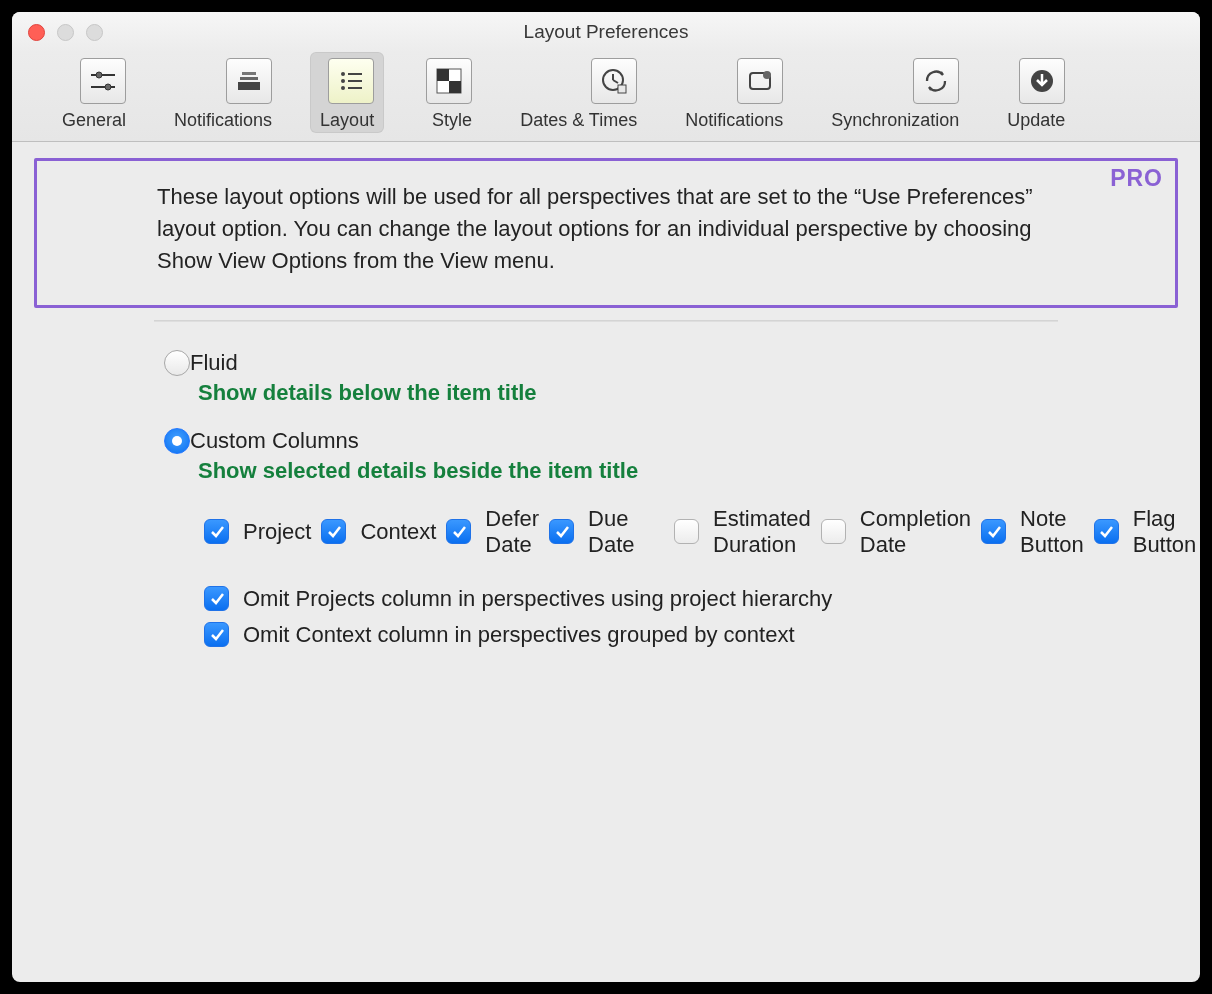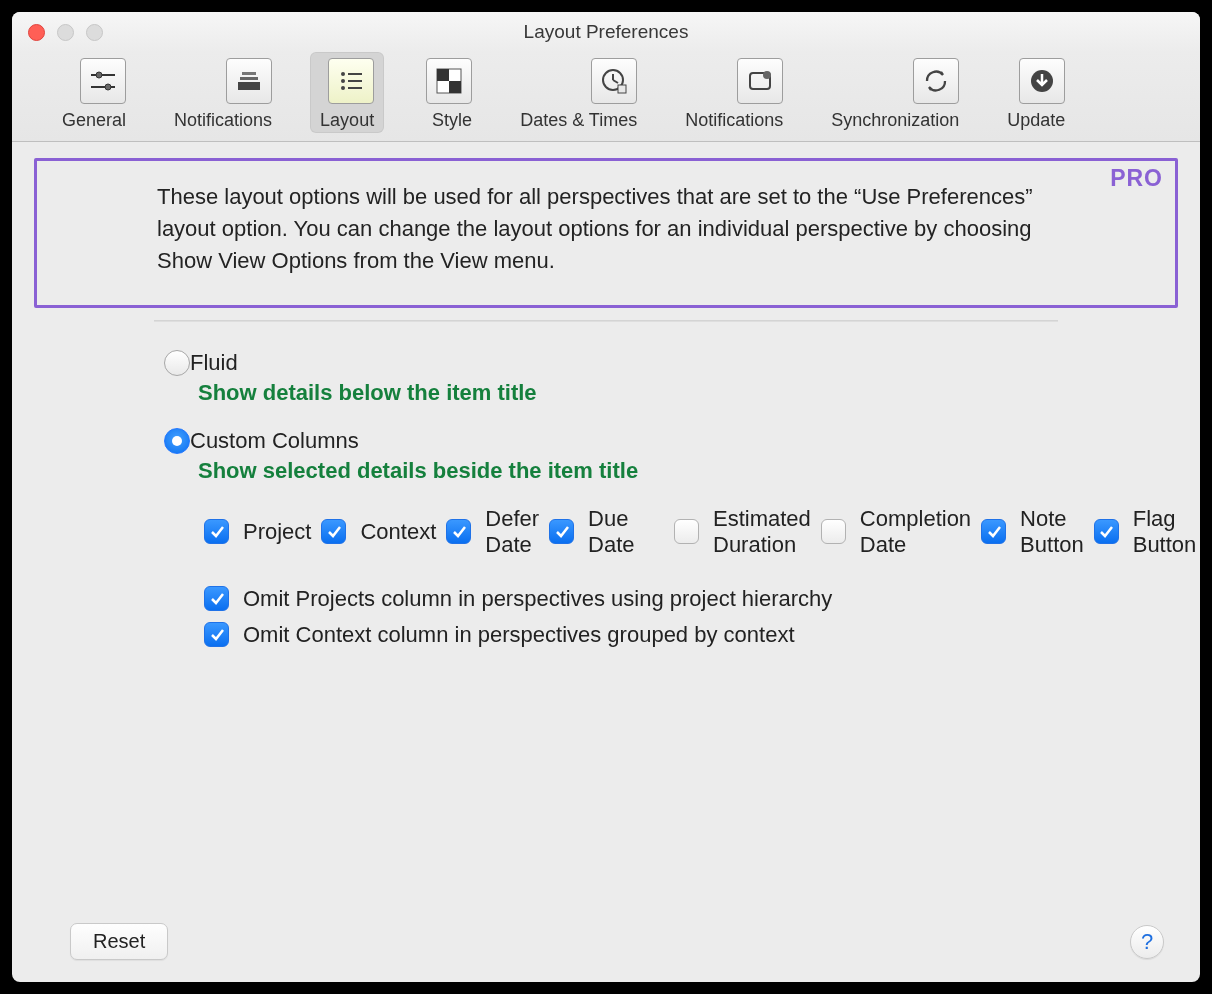--- a/index.html
+++ b/index.html
@@ -402,19 +402,15 @@
               <svg width="16" height="16" viewBox="0 0 16 16">
                 <path d="M3 8 L7 12 L14 3" stroke="#fff" stroke-width="2.5" fill="none"></path>
               </svg>
             </div>
           <span>Omit Context column in perspectives grouped by context</span>
         </div>
       </div>
 
     </div>
 
-    <div class="footer">
-      <button class="reset-btn">Reset</button>
-      <button class="help-btn">?</button>
-    </div>
   </div>
 
 </div>
 
 </body></html>

